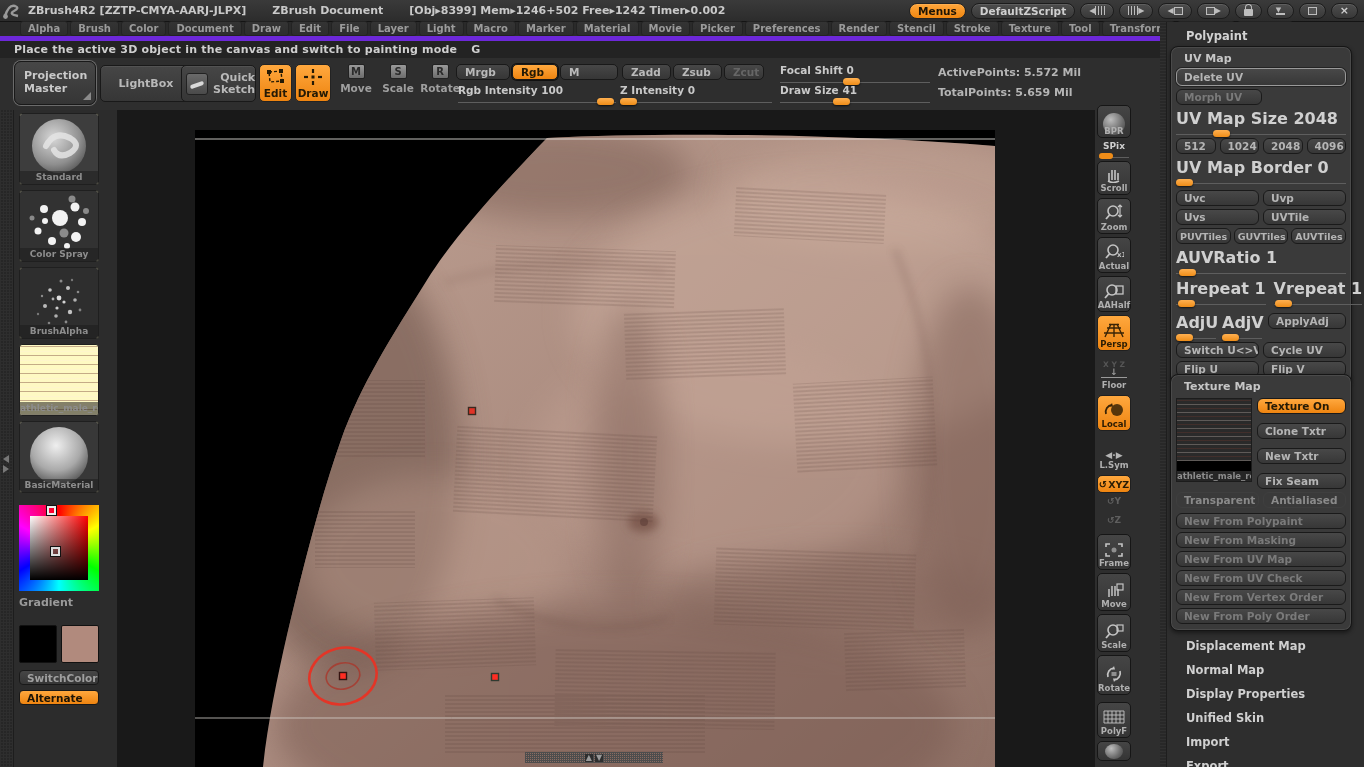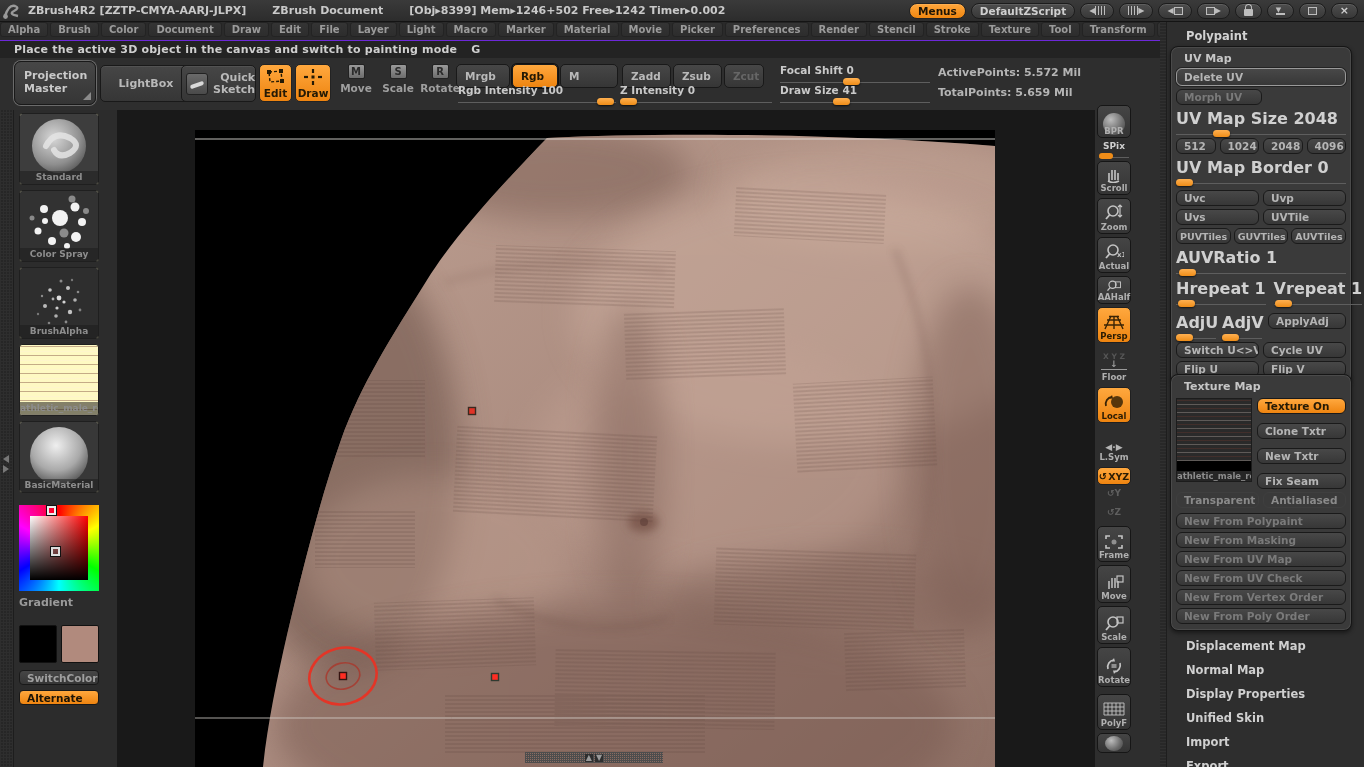--- a/index.html
+++ b/index.html
@@ -18,41 +18,41 @@
   .bars { display:inline-block; width:10px; height:9px; background:repeating-linear-gradient(90deg,#bdbdbd 0 1px,transparent 1px 3px); }
   .winrect { display:inline-block; width:9px; height:8px; border:1px solid #bdbdbd; background:#555; }
   .arr { font-size:8px; color:#bdbdbd; }
   .lockbody { display:inline-block; width:9px; height:7px; background:#bdbdbd; border-radius:1px; position:relative; margin-top:4px; }
   .lockbody:before { content:""; position:absolute; left:1px; top:-5px; width:5px; height:5px; border:1.5px solid #bdbdbd; border-bottom:none; border-radius:4px 4px 0 0; }
   .minline { display:inline-block; width:9px; height:8px; border-bottom:2px solid #bdbdbd; position:relative; }
   .minline:before { content:"▼"; position:absolute; left:0; top:-4px; font-size:7px; color:#bdbdbd; }
   .x-glyph { color:#cfcfcf; font-size:11px; }
 
   
-  .menubar { position:absolute; left:0; top:22px; width:1364px; height:19px; background:#2a2a2a; border-bottom:1px solid #6d28d9; display:flex; align-items:flex-start; padding-left:0; gap:2px; }
+  .menubar { position:absolute; left:0; top:22px; width:1364px; height:19px; background:#2a2a2a; border-bottom:5px solid #6d28d9; display:flex; align-items:flex-end; padding-left:20px; gap:2px; }
   .menu-item { font-size:10px; color:#9b9b9b; padding:1px 7px; border:1px solid #232323; border-radius:3px; background:linear-gradient(#343434,#2d2d2d); white-space:nowrap; }
 
   
   .hintbar { position:absolute; left:0; top:41px; width:1364px; height:17px; background:#232323; display:flex; align-items:center; padding-left:14px; font-size:11px; color:#cfcfcf; letter-spacing:.2px; }
   .hint-key { margin-left:14px; }
 
   
   .shelf { position:absolute; left:0; top:58px; width:1160px; height:52px; background:#2e2e2e; }
   .pm-btn { position:absolute; left:14px; top:3px; width:82px; height:44px; background:linear-gradient(#474747,#353535); border:1px solid #191919; box-shadow:0 0 0 1px #6b6b6b; border-radius:7px; color:#c9c9c9; font-size:11px; line-height:13px; padding:7px 0 0 9px; }
   .pm-btn:after { content:""; position:absolute; right:4px; bottom:4px; border-left:8px solid transparent; border-bottom:8px solid #8a8a8a; }
   .shelf-btn { position:absolute; background:linear-gradient(#464646,#363636); border:1px solid #191919; border-radius:5px; color:#b9b9b9; font-size:11px; display:flex; align-items:center; justify-content:center; box-shadow:inset 0 1px 0 rgba(255,255,255,.07); }
   .qs-ico { width:22px; height:22px; background:linear-gradient(#6a6a6a,#4a4a4a); border:1px solid #222; border-radius:3px; margin-right:5px; position:relative; flex:none; }
   .qs-ico:before { content:""; position:absolute; left:3px; top:9px; width:14px; height:4px; background:#d9d9d9; border-radius:2px; transform:rotate(-20deg); }
   .qs-label { line-height:12px; text-align:right; }
   .mode-btn { position:absolute; top:6px; width:33px; height:38px; border-radius:5px; background:linear-gradient(#ffa83e,#ee8410); border:1px solid #232323; color:#241a05; font-size:10.5px; display:flex; flex-direction:column; align-items:center; justify-content:flex-end; padding-bottom:2px; }
   .mode-ico { width:20px; height:18px; margin-bottom:1px; }
   .msr { position:absolute; top:6px; width:38px; height:38px; display:flex; flex-direction:column; align-items:center; color:#9f9f9f; font-size:10.5px; }
   .msr .chip { width:17px; height:15px; background:linear-gradient(#9a9a9a,#6c6c6c); border:1px solid #222; border-radius:2px; color:#2b2b2b; font-size:10px; text-align:center; line-height:14px; margin-bottom:3px; position:relative; }
   .msr .chip:before { content:""; position:absolute; left:-5px; top:4px; width:14px; height:12px; background:#4e4e4e; border:1px solid #262626; z-index:-1; }
-  .pbtn { height:24px; border-radius:5px; background:linear-gradient(#474747,#363636); border:1px solid #191919; color:#b9b9b9; font-size:10.5px; display:flex; align-items:center; justify-content:flex-start; padding:0 8px; }
+  .pbtn { height:16px; border-radius:5px; background:linear-gradient(#474747,#363636); border:1px solid #191919; color:#b9b9b9; font-size:10.5px; display:flex; align-items:center; justify-content:flex-start; padding:0 8px; }
   .pbtn.sel { background:linear-gradient(#ffa83e,#ee8410); color:#241a05; box-shadow:0 0 0 1px #111; }
   .pbtn.dim { color:#666; }
   .zslider { position:relative; }
   .sl-label { font-size:10.5px; color:#c9c9c9; white-space:nowrap; }
   .sl-track { position:relative; height:7px; border-bottom:1px solid #5e5e5e; }
   .sl-handle { position:absolute; top:2px; width:17px; height:7px; background:linear-gradient(#ffb050,#ef8d18); border-radius:3.5px; box-shadow:0 1px 2px #000a; }
   .points { position:absolute; left:938px; font-size:11px; color:#b5b5b5; white-space:nowrap; }
 
   
   .left-tray { position:absolute; left:0; top:110px; width:117px; height:657px; background:#2c2c2c; }
@@ -488,21 +488,21 @@
       <span>Zoom</span>
     </div>
     <div class="rs-btn" style="height:36px;">
       <svg width="20" height="18" viewBox="0 0 20 18">
           <circle cx="9" cy="7" r="5" fill="none" stroke="#c4c4c4" stroke-width="1.6"></circle>
           <line x1="5.5" y1="11" x2="2" y2="15" stroke="#c4c4c4" stroke-width="1.8"></line>
           <text x="13" y="14" font-size="7" fill="#c4c4c4" font-family="DejaVu Sans" font-weight="bold">x1</text>
         </svg>
       <span>Actual</span>
     </div>
-    <div class="rs-btn" style="height:28px;">
+    <div class="rs-btn" style="height:36px;">
       <svg width="20" height="18" viewBox="0 0 20 18">
           <circle cx="8" cy="8" r="5" fill="none" stroke="#c4c4c4" stroke-width="1.6"></circle>
           <line x1="4.5" y1="12" x2="1" y2="16" stroke="#c4c4c4" stroke-width="1.8"></line>
           <rect x="12" y="4" width="7" height="8" fill="none" stroke="#c4c4c4" stroke-width="1.3"></rect>
         </svg>
       <span>AAHalf</span>
     </div>
     <div class="rs-btn orange" style="height:36px;">
       <svg width="22" height="17" viewBox="0 0 22 17">
           <g stroke="#3a2406" stroke-width="1.4" fill="none">

